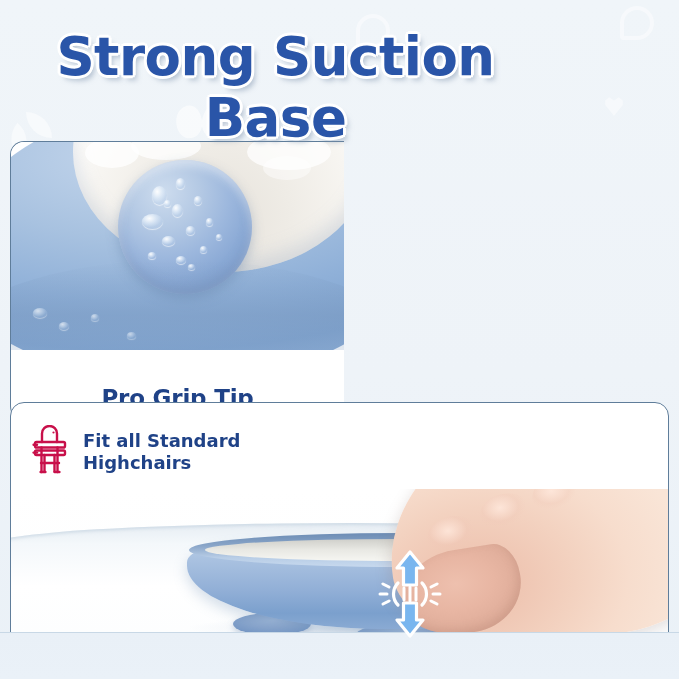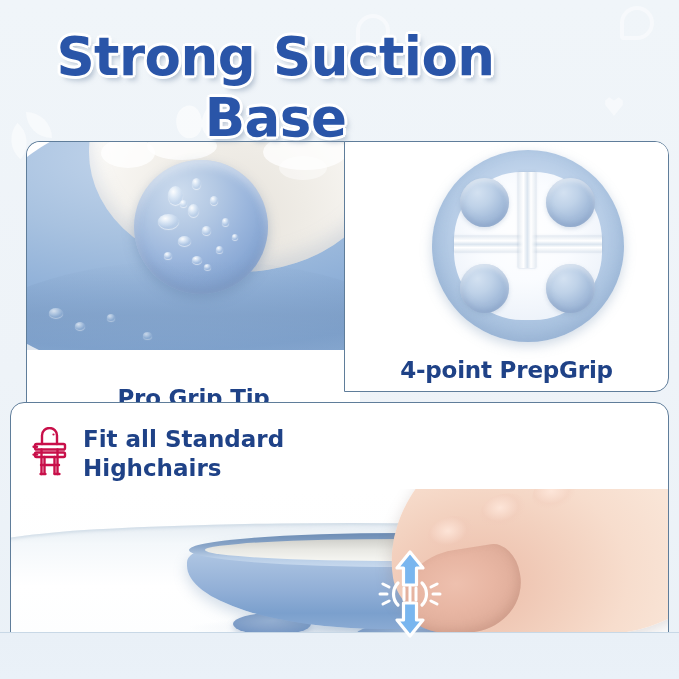--- a/index.html
+++ b/index.html
@@ -91,21 +91,20 @@
     background: #ffffff;
     border: 1px solid #5f7d9a;
     box-sizing: border-box;
     overflow: hidden;
   }
   #panel-grip {
     left: 10px; top: 141px;
     width: 334px; height: 279px;
     border-radius: 14px 0 0 14px;
     border-right: none;
-    margin-left: 16px;
   }
   #panel-prepgrip {
     left: 344px; top: 141px;
     width: 325px; height: 251px;
     border-radius: 0 14px 14px 0;
   }
   #panel-highchair {
     left: 10px; top: 402px;
     width: 659px; height: 266px;
     border-radius: 14px;
@@ -230,21 +229,21 @@
   .hc-badge {
     position: absolute;
     left: 20px; top: 22px;
     display: flex;
     align-items: center;
     gap: 12px;
     z-index: 4;
   }
   .hc-text {
     font-family: "DejaVu Sans", sans-serif;
-    font-size: 23px;
+    font-size: 18px;
     font-weight: bold;
     color: #1f4287;
     line-height: 1.24;
     white-space: pre-line;
   }
   .photo-hand {
     position: absolute;
     left: 0; top: 86px;
     width: 657px; height: 178px;
     overflow: hidden;
@@ -389,34 +388,20 @@
       <div class="grip-bowl-shadow"></div>
 
       <div class="droplet" style="left:22px;  top:166px; width:14px; height:10px; opacity:.7;"></div>
       <div class="droplet" style="left:48px;  top:180px; width:10px; height:8px;  opacity:.7;"></div>
       <div class="droplet" style="left:80px;  top:172px; width:8px;  height:7px;  opacity:.65;"></div>
       <div class="droplet" style="left:116px; top:190px; width:9px;  height:7px;  opacity:.6;"></div>
     </div>
     <div class="panel-caption">Pro Grip Tip</div>
   </div>
 
-  <div class="panel" id="panel-prepgrip">
-    <div class="photo-prep">
-      <div class="prep-disc">
-        <div class="prep-inner"></div>
-        <div class="prep-chan-h"></div>
-        <div class="prep-chan-v"></div>
-        <div class="prep-pad pad-tl"></div>
-        <div class="prep-pad pad-tr"></div>
-        <div class="prep-pad pad-bl"></div>
-        <div class="prep-pad pad-br"></div>
-      </div>
-    </div>
-    <div class="panel-caption">4-point PrepGrip</div>
-  </div>
 
   <div class="panel" id="panel-highchair">
 
     <div class="hc-badge">
       <span>
         <svg width="40" height="50" viewBox="0 0 40 50" fill="none" stroke="#c8104a" stroke-width="2.4" stroke-linecap="round" stroke-linejoin="round">
           <path d="M11 17 V8.5 A7.5 7.5 0 0 1 26 8.5 V17"></path>
           <circle cx="22.5" cy="7.5" r="1.1" fill="#c8104a" stroke="none"></circle>
           <rect x="4" y="17" width="30" height="5.5" rx="1.6"></rect>
           <rect x="4" y="25.5" width="30" height="4.5" rx="1.4"></rect>

